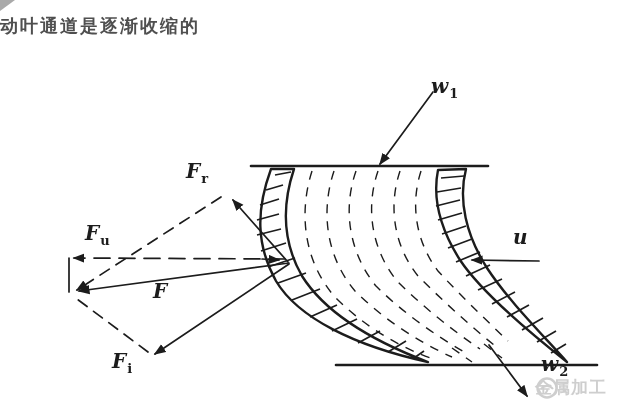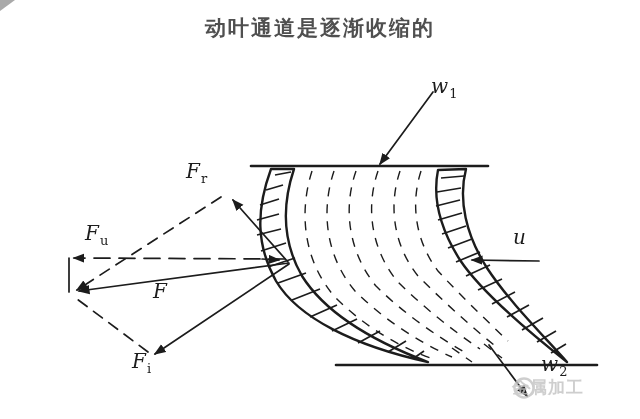--- a/index.html
+++ b/index.html
@@ -11,41 +11,41 @@
   html,body{margin:0;padding:0;background:#fff;}
   .stage{
     position:relative;width:640px;height:419px;background:var(--background);
     overflow:hidden;font-family:"Liberation Sans",sans-serif;
   }
   .corner-mark{
     position:absolute;left:0;top:0;width:0;height:0;
     border-top:11px solid #9a9a9a;border-right:15px solid transparent;opacity:.85;
   }
   .title{
-    position:absolute;left:0;top:14px;width:100%;text-align:center;
-    font-size:21px;font-weight:bold;letter-spacing:2px;color:var(--title);
+    position:absolute;left:0;top:14px;width:100%;
+    font-size:18px;font-weight:bold;letter-spacing:2px;color:var(--title);
     font-family:"Liberation Sans",sans-serif;
   }
   svg{position:absolute;left:0;top:0;}
   .ln{stroke:var(--ink);stroke-width:1.7;fill:none;stroke-linecap:round;}
   .thick{stroke-width:2.6;}
   .blade{stroke:var(--ink);stroke-width:2.4;fill:#ffffff;stroke-linejoin:round;}
   .rung{stroke:var(--ink);stroke-width:1.7;fill:none;}
   .stream{stroke:var(--ink);stroke-width:1.4;fill:none;stroke-dasharray:9 8;}
   .dashL{stroke-dasharray:16 9;}
   .dashS{stroke-dasharray:11 8;}
   .ah{fill:var(--ink);}
   .lbl{
     position:absolute;color:var(--ink);font-family:"DejaVu Serif",serif;
-    font-style:italic;font-weight:normal;font-size:20px;line-height:1;z-index:2;
+    font-style:italic;font-weight:bold;font-size:20px;line-height:1;z-index:2;
   }
   .lbl .sb{font-size:13px;font-style:normal;font-family:"DejaVu Serif",serif;
     position:relative;top:5px;left:1px;}
   .watermark{
-    position:absolute;left:512px;top:376px;display:flex;align-items:center;gap:2px;
+    position:absolute;left:535px;top:376px;display:flex;align-items:center;gap:2px;
     color:var(--watermark);z-index:3;opacity:.8;
   }
   .wm-text{
     font-size:17px;font-weight:bold;letter-spacing:1px;
     font-family:"Liberation Sans",sans-serif;
   }
 </style>
 </head>
 <body>
 
@@ -151,21 +151,21 @@
   </div>
   <div class="lbl" style="left:186px;top:161px;">
     <span>F</span><span class="sb">r</span>
   </div>
   <div class="lbl" style="left:85px;top:223px;text-align:right;">
     <span>F</span><span class="sb">u</span>
   </div>
   <div class="lbl" style="left:153px;top:281px;">
     <span>F</span>
   </div>
-  <div class="lbl" style="left:132px;top:351px;">
+  <div class="lbl" style="left:112px;top:351px;">
     <span>F</span><span class="sb">i</span>
   </div>
 
   <div class="watermark">
     <svg width="24" height="24" viewBox="0 0 24 24">
       <circle cx="12" cy="12" r="9.5" fill="none" stroke="var(--watermark)" stroke-width="2.4"></circle>
       <path d="M6,13 C9,9 15,9 18,13" fill="none" stroke="var(--watermark)" stroke-width="2"></path>
     </svg>
     <span class="wm-text">金属加工</span>
   </div>

